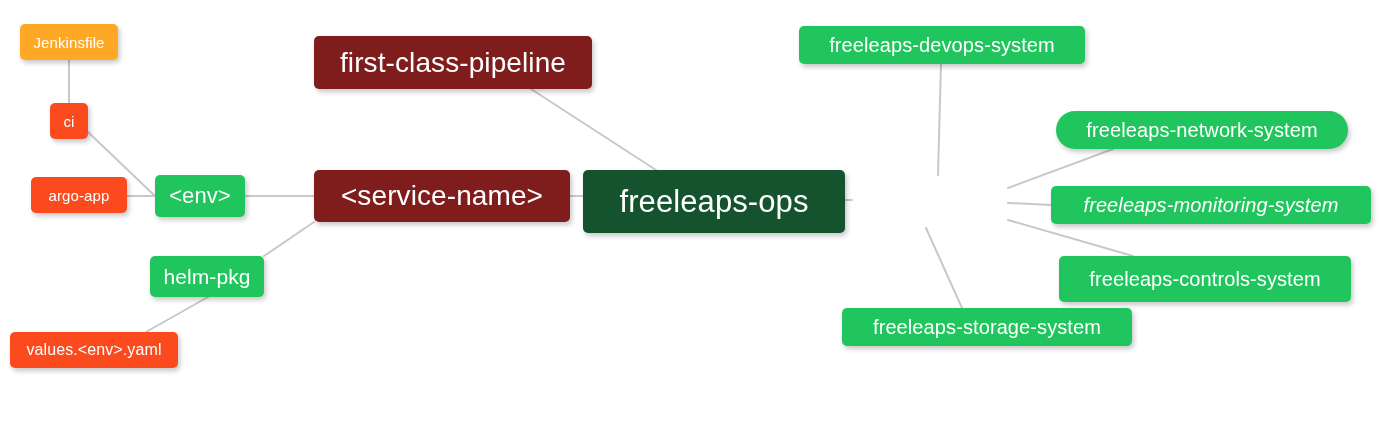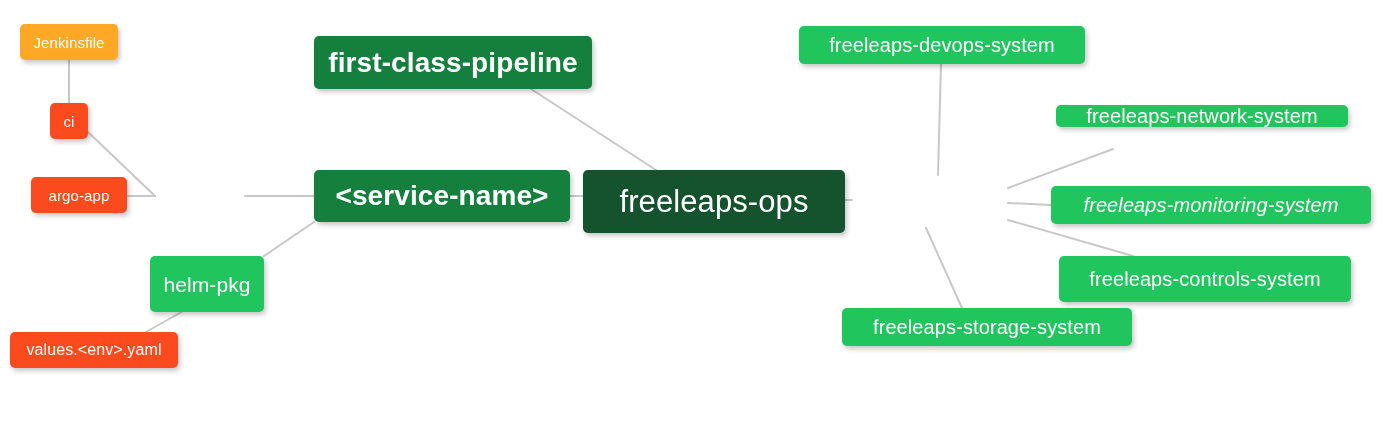--- a/index.html
+++ b/index.html
@@ -40,22 +40,21 @@
     line-height: 1;
     letter-spacing: 0.1px;
     user-select: none;
   }
   .n-root {
     background: #14532d;
     font-size: 31px;
     border-radius: 5px;
   }
   .n-blue {
-    background: #15803d;
-    font-weight: bold;
+    background: #7f1d1d;
   }
   .n-green {
     background: #21c55d;
   }
   .n-orange {
     background: #ffa826;
   }
   .n-red {
     background: #fc4a1f;
   }
@@ -82,39 +81,42 @@
     </svg>
 <div class="node n-orange" style="left: 20px; top: 24px; width: 98px; height: 36px; font-size: 15px;">
       <span>Jenkinsfile</span>
     </div>
     <div class="node n-red" style="left: 50px; top: 103px; width: 38px; height: 36px; font-size: 15px;">
       <span>ci</span>
     </div>
     <div class="node n-red" style="left: 31px; top: 177px; width: 96px; height: 36px; font-size: 15px; justify-content: center;">
       <span>argo-app</span>
     </div>
-    <div class="node n-green" style="left: 150px; top: 256px; width: 114px; height: 56px; font-size: 21px;">
+    <div class="node n-green" style="left: 155px; top: 175px; width: 90px; height: 42px; font-size: 22px;">
+      <span>&lt;env&gt;</span>
+    </div>
+    <div class="node n-green" style="left: 150px; top: 256px; width: 114px; height: 41px; font-size: 21px;">
       <span>helm-pkg</span>
     </div>
     <div class="node n-red" style="left: 10px; top: 332px; width: 168px; height: 36px; font-size: 16px;">
       <span>values.&lt;env&gt;.yaml</span>
     </div>
     <div class="node n-blue" style="left: 314px; top: 36px; width: 278px; height: 53px; font-size: 28px;">
       <span>first-class-pipeline</span>
     </div>
     <div class="node n-blue" style="left: 314px; top: 170px; width: 256px; height: 52px; font-size: 28px; text-align: right;">
       <span>&lt;service-name&gt;</span>
     </div>
     <div class="node n-root" style="left: 583px; top: 170px; width: 262px; height: 63px; font-size: 31px;">
       <span>freeleaps-ops</span>
     </div>
     <div class="node n-green" style="left: 799px; top: 26px; width: 286px; height: 38px; font-size: 20px;">
       <span>freeleaps-devops-system</span>
     </div>
-    <div class="node n-green" style="left: 1056px; top: 105px; width: 292px; height: 22px; font-size: 20px;">
+    <div class="node n-green" style="left: 1056px; top: 111px; width: 292px; height: 38px; font-size: 20px; border-radius: 19px;">
       <span>freeleaps-network-system</span>
     </div>
     <div class="node n-green" style="left: 1051px; top: 186px; width: 320px; height: 38px; font-size: 20px; font-style: italic;">
       <span>freeleaps-monitoring-system</span>
     </div>
     <div class="node n-green" style="left: 1059px; top: 256px; width: 292px; height: 46px; font-size: 20px;">
       <span>freeleaps-controls-system</span>
     </div>
     <div class="node n-green" style="left: 816px; top: 308px; width: 290px; height: 38px; font-size: 20px; margin-left: 26px;">
       <span>freeleaps-storage-system</span>

